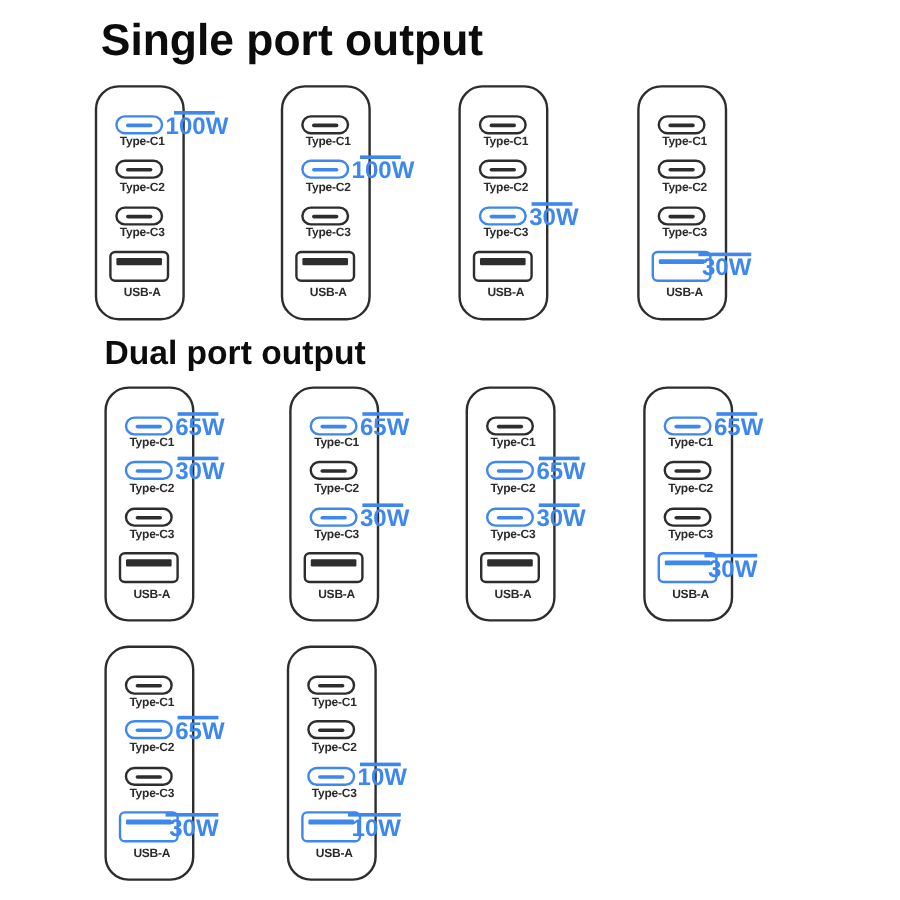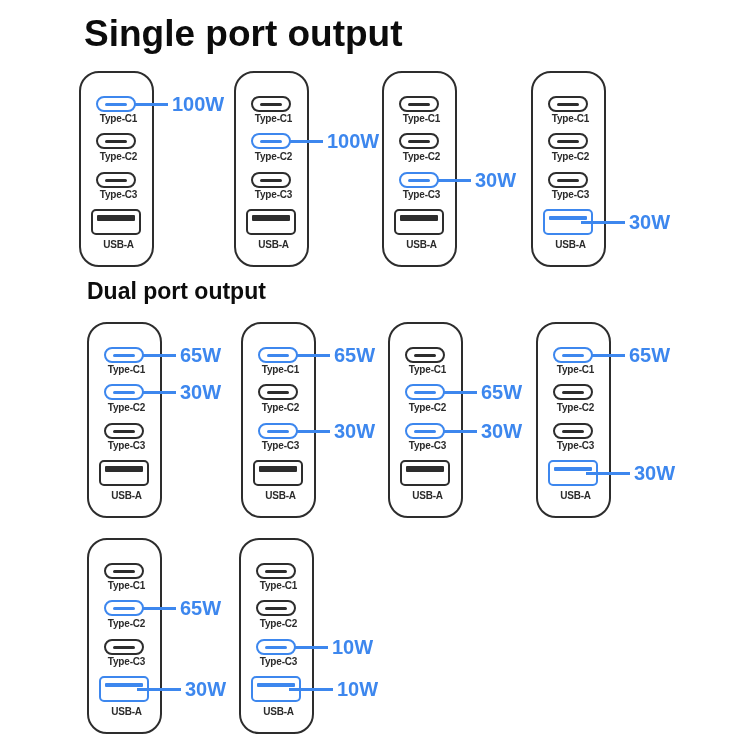--- a/index.html
+++ b/index.html
@@ -26,21 +26,21 @@
   .hl.typec{border-color:#3d87ee;}
   .hl.typec .pin{background:#3d87ee;}
   .hl.usba{border-color:#3d87ee;}
   .hl.usba .bar{background:#3d87ee;height:4px;top:5px;}
   .plabel{
     position:absolute;left:-8px;width:91px;text-align:center;font-size:10px;line-height:12px;
     font-weight:bold;color:#2b2b2b;letter-spacing:-0.2px;white-space:nowrap;
   }
   .annot{
     position:absolute;display:flex;align-items:center;transform:translateY(-50%);
-    white-space:nowrap;z-index:3;
+    white-space:nowrap;z-index:3;flex-direction:column;
   }
   .annot .lead{display:inline-block;height:3px;background:#3d87ee;}
   .annot.ta{left:53px;}
   .annot.ta .lead{width:34px;}
   .annot.ua{left:48px;}
   .annot.ua .lead{width:44px;}
   .annot .watt{margin-left:4px;font-size:20px;line-height:20px;font-weight:bold;color:#3d87ee;}
 </style>
 </head>
 <body>
@@ -134,21 +134,21 @@
     <div class="port usba hl" style="top:136px">
         <span class="bar"></span>
       </div>
     <div class="annot ua" style="top:149px">
         <span class="lead"></span>
         <span class="watt">30W</span>
       </div>
     <div class="plabel" style="top:166px">USB-A</div>
   </div>
 
-  <div class="sec-title" style="left:87px;top:278px;font-size:23px">Dual port output</div>
+  <div class="sec-title" style="left:87px;top:278px;font-size:28px">Dual port output</div>
 
   <div class="charger" style="left:87px;top:322px">
     <div class="port typec hl" style="top:23px">
         <span class="pin"></span>
       </div>
     <div class="annot ta" style="top:31px">
         <span class="lead"></span>
         <span class="watt">65W</span>
       </div>
     <div class="plabel" style="top:40px">Type-C1</div>

